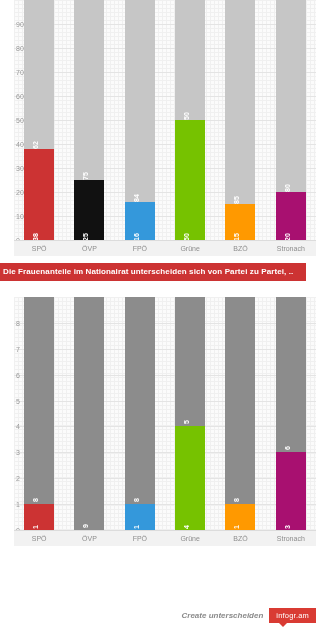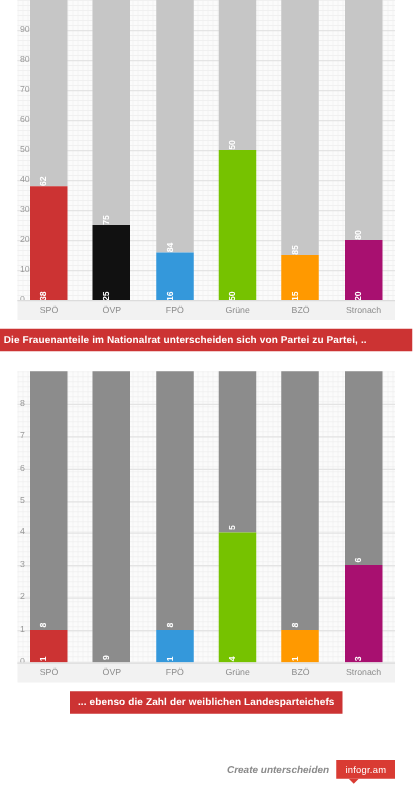--- a/index.html
+++ b/index.html
@@ -135,21 +135,21 @@
     background: #cc3333;
     color: #ffffff;
     font-size: 8px;
     font-weight: bold;
     line-height: 1;
     padding: 5px 6px 5px 6px;
     white-space: nowrap;
     letter-spacing: 0.1px;
   }
   .caption.full {
-    width: 330px;
+    width: 306px;
     box-sizing: border-box;
     padding-left: 3px;
     overflow: hidden;
   }
 
   
   .footer {
     position: absolute;
     right: 14px;
     bottom: 8px;
@@ -366,21 +366,18 @@
       <div class="ytick" style="top: 25.8889px;">8</div>
     </div>
   <div class="xaxis" id="xaxis-1">
       <div class="xlab">SPÖ</div>
       <div class="xlab">ÖVP</div>
       <div class="xlab">FPÖ</div>
       <div class="xlab">Grüne</div>
       <div class="xlab">BZÖ</div>
       <div class="xlab">Stronach</div>
     </div>
-  <div class="caption-wrap center">
-    <div class="caption">... ebenso die Zahl der weiblichen Landesparteichefs</div>
-  </div>
 </div>
 
 <div class="footer">
   <span class="footer-text">Create unterscheiden</span>
   <span class="badge">infogr.am</span>
 </div>
 
 </body></html>

